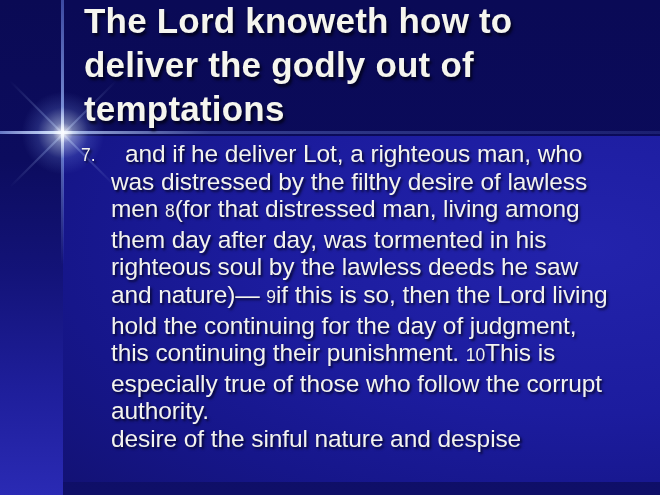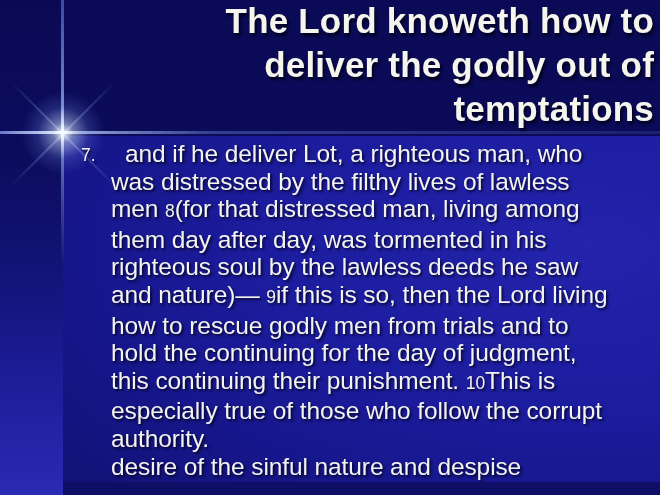--- a/index.html
+++ b/index.html
@@ -51,21 +51,21 @@
       rgba(255,255,255,.95) 0%, rgba(210,228,255,.5) 16%,
       rgba(140,170,255,.18) 40%, rgba(140,170,255,0) 65%);
   }
   
   .title {
     position:absolute; left:84px; top:-1px; width:570px;
     margin:0; font-size:35px; font-weight:bold; line-height:44px;
     color:#f5f5ee; letter-spacing:.2px;
     text-shadow: 2px 2.5px 3px rgba(0,0,18,.8);
   }
-  .title div { white-space:nowrap;text-align:right; }
+  .title div { white-space:nowrap; }
   
   .body-text {
     position:absolute; left:111px; top:140px; width:546px;
     font-size:24.5px; line-height:27.6px; letter-spacing:-0.1px;
     color:#f3f3ef;
     text-shadow: 1.8px 2px 2.5px rgba(0,0,18,.75);
   }
   .body-line { white-space:nowrap; }
   .body-line.indent { padding-left:14px; }
   .list-number {
@@ -88,25 +88,24 @@
   <div class="flare-core"></div>
 
   <h1 class="title">
     <div>The Lord knoweth how to</div>
     <div>deliver the godly out of</div>
     <div>temptations</div>
   </h1>
 
   <div class="body-text" id="body-text">
       <div class="body-line indent"><span class="list-number">7.</span><span>and if he deliver Lot, a righteous man, who</span></div>
-      <div class="body-line"><span>was distressed by the filthy lives of lawless</span></div>
+      <div class="body-line"><span>was distressed by the filthy desire of lawless</span></div>
       <div class="body-line"><span>men </span><span class="verse-num">8</span><span>(for that distressed man, living among</span></div>
       <div class="body-line"><span>them day after day, was tormented in his</span></div>
       <div class="body-line"><span>righteous soul by the lawless deeds he saw</span></div>
       <div class="body-line"><span>and nature)— </span><span class="verse-num">9</span><span>if this is so, then the Lord living</span></div>
-      <div class="body-line"><span>how to rescue godly men from trials and to</span></div>
       <div class="body-line"><span>hold the continuing for the day of judgment,</span></div>
       <div class="body-line"><span>this continuing their punishment. </span><span class="verse-num">10</span><span>This is</span></div>
       <div class="body-line"><span>especially true of those who follow the corrupt</span></div>
       <div class="body-line"><span>authority.</span></div>
       <div class="body-line"><span>desire of the sinful nature and despise</span></div>
     </div>
 </div>
 
 </body></html>

